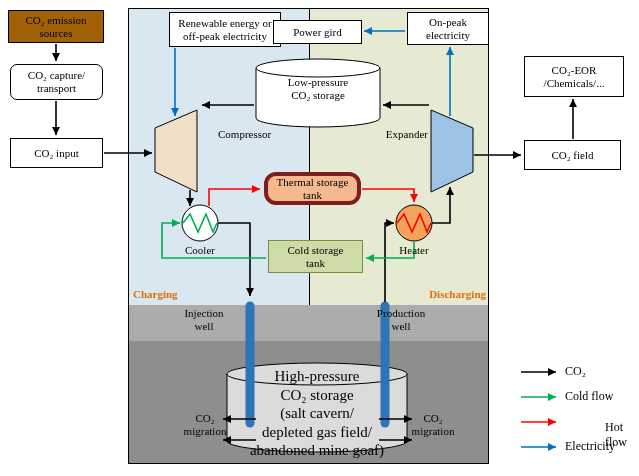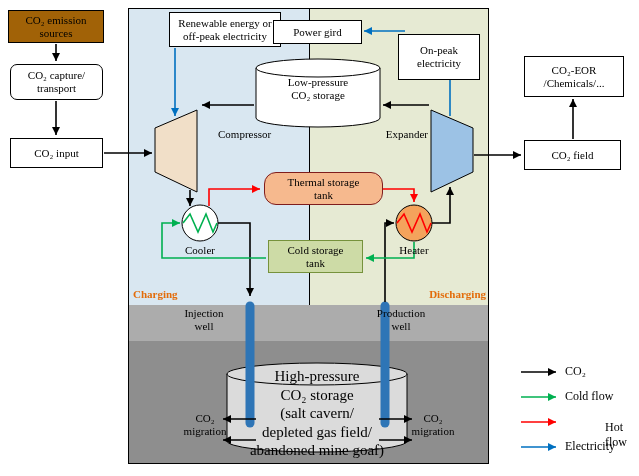--- a/index.html
+++ b/index.html
@@ -21,24 +21,24 @@
   #caprock{left:129px;top:305px;width:359px;height:36px;background:#ACACAC;}
   #underground{left:129px;top:341px;width:359px;height:122px;background:#8E8E8E;}
   #main-border{left:128px;top:8px;width:361px;height:456px;border:1.5px solid #000;box-sizing:border-box;}
 
   
   #box-emission{left:8px;top:10px;width:96px;height:33px;background:#a16207;}
   #box-capture{left:10px;top:64px;width:93px;height:36px;border-radius:7px;}
   #box-input{left:10px;top:138px;width:93px;height:30px;}
   #box-renewable{left:133px;top:12px;width:112px;height:35px;margin-left:36px;}
   #box-powergrid{left:273px;top:20px;width:89px;height:24px;}
-  #box-onpeak{left:398px;top:12px;width:82px;height:46px;margin-top:22px;}
+  #box-onpeak{left:407px;top:12px;width:82px;height:33px;}
   #box-eor{left:524px;top:56px;width:100px;height:41px;}
   #box-output{left:524px;top:140px;width:97px;height:30px;}
-  #tank-thermal{left:264px;top:172px;width:119px;height:33px;background:#F6B98E;border:1px solid #7f1d1d;border-radius:12px;}
+  #tank-thermal{left:264px;top:172px;width:97px;height:33px;background:#F6B98E;border:4px solid #7f1d1d;border-radius:12px;}
   #tank-cold{left:268px;top:240px;width:95px;height:33px;background:#CDDBA6;border:1px solid #76923C;border-radius:0;}
 
   
   #lbl-lp{left:256px;top:76px;width:124px;}
   #lbl-compressor{left:199px;top:128px;width:72px;padding-left:19px;}
   #lbl-expander{left:368px;top:128px;width:60px;text-align:right;}
   #lbl-cooler{left:172px;top:244px;width:56px;}
   #lbl-heater{left:386px;top:244px;width:56px;}
   #lbl-charging{left:133px;top:288px;color:#E36C0A;font-weight:bold;}
   #lbl-discharging{left:398px;top:288px;width:88px;text-align:right;color:#E36C0A;font-weight:bold;}

